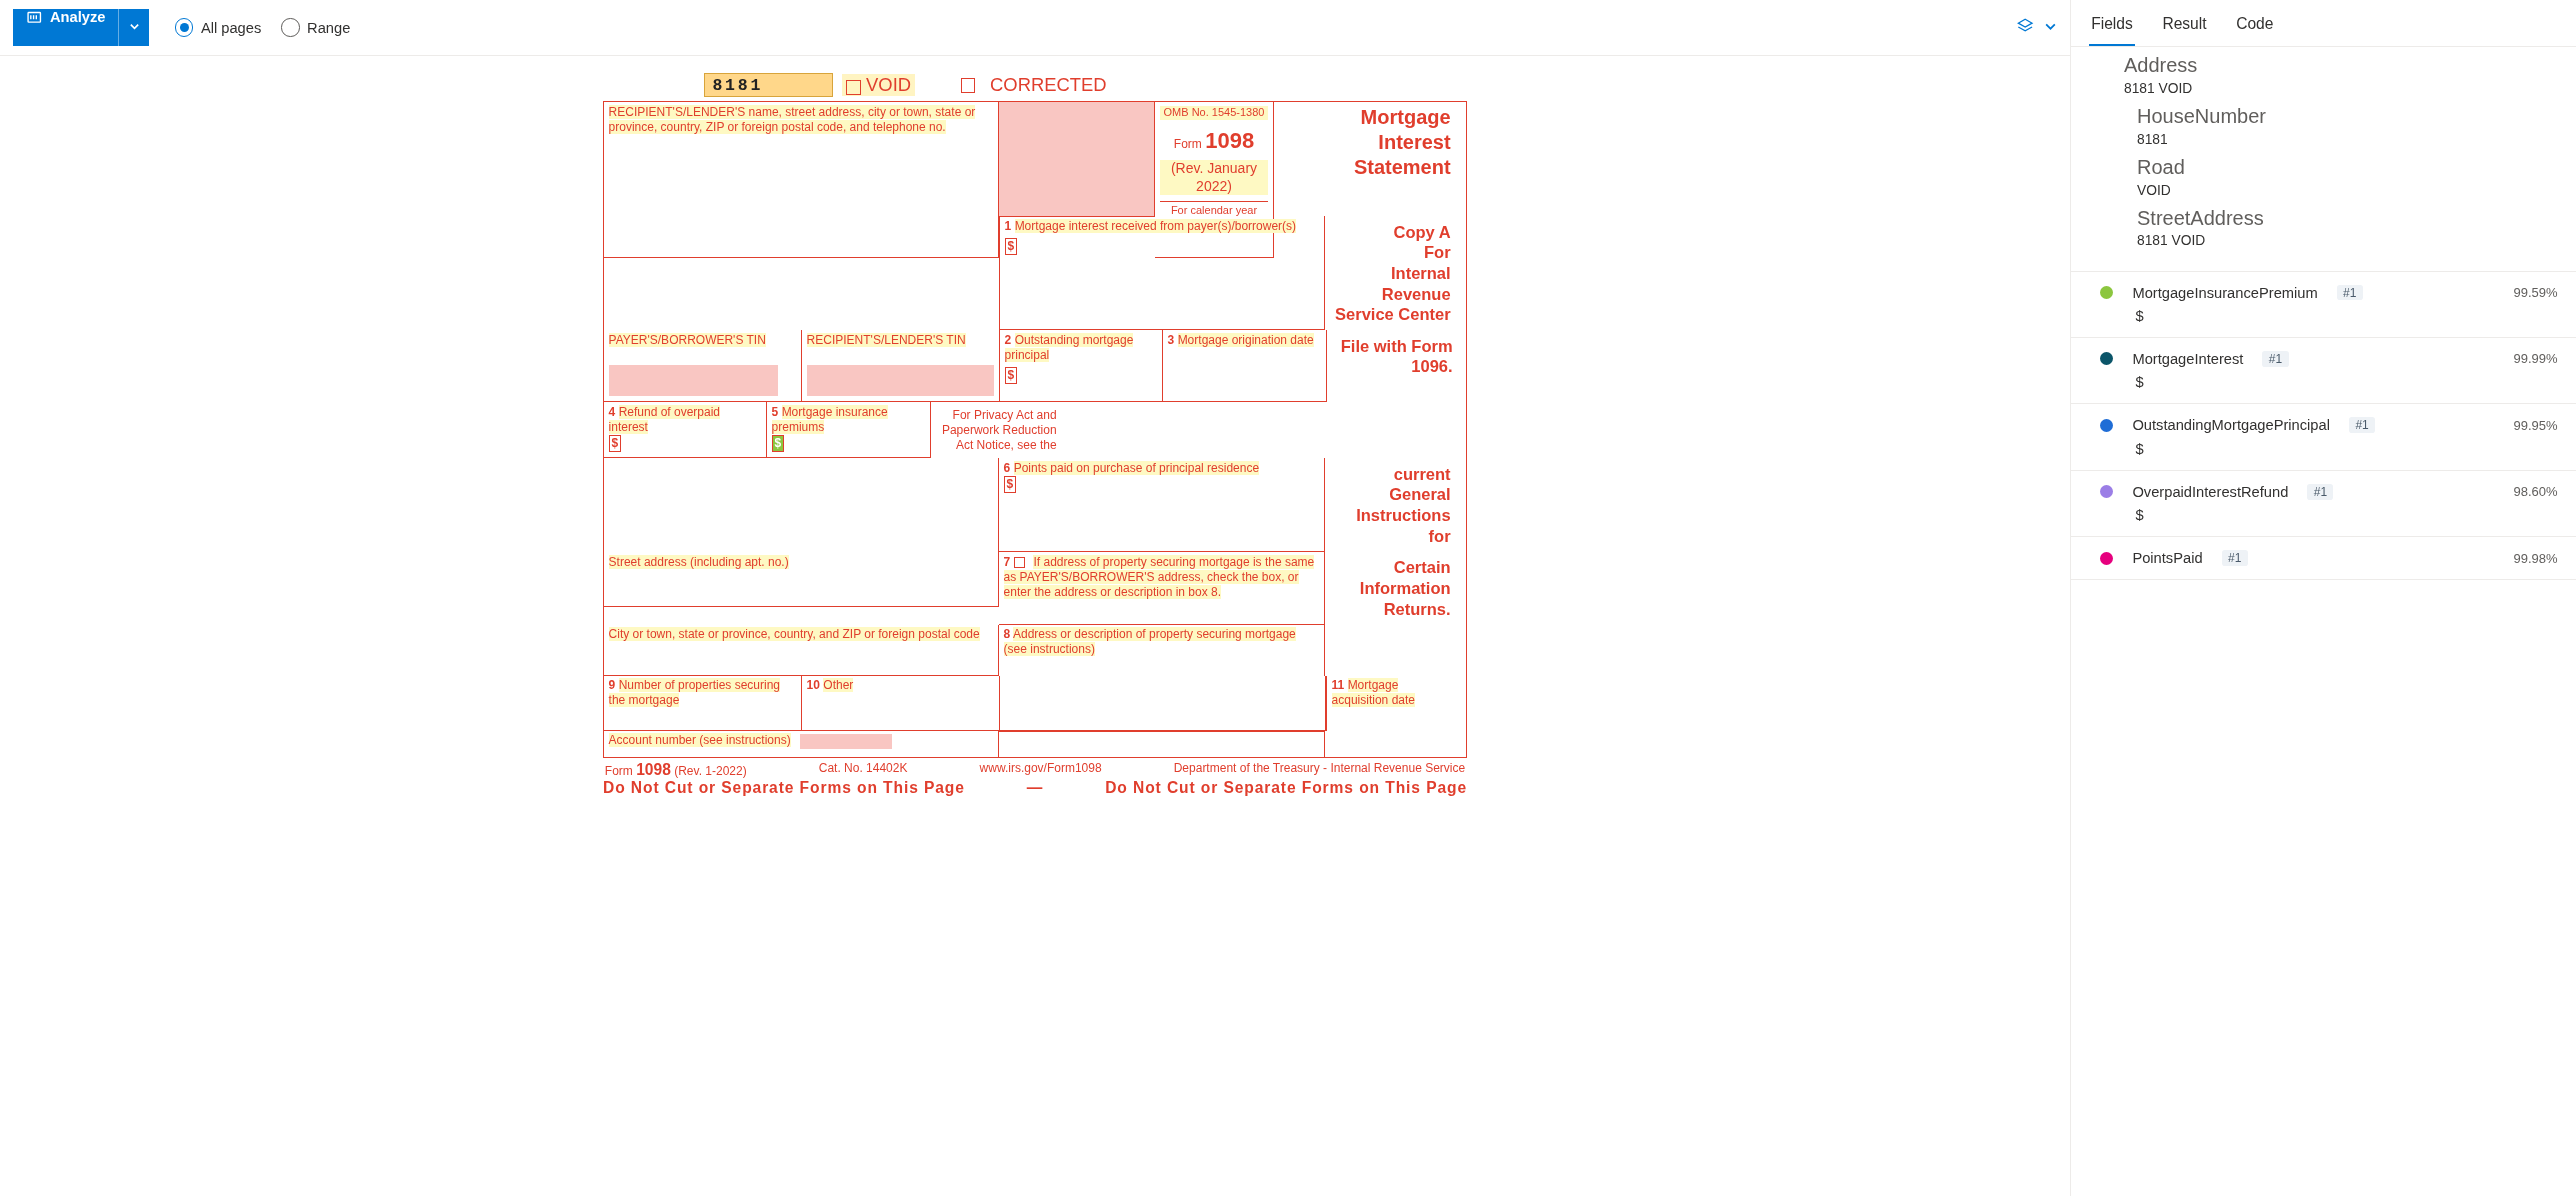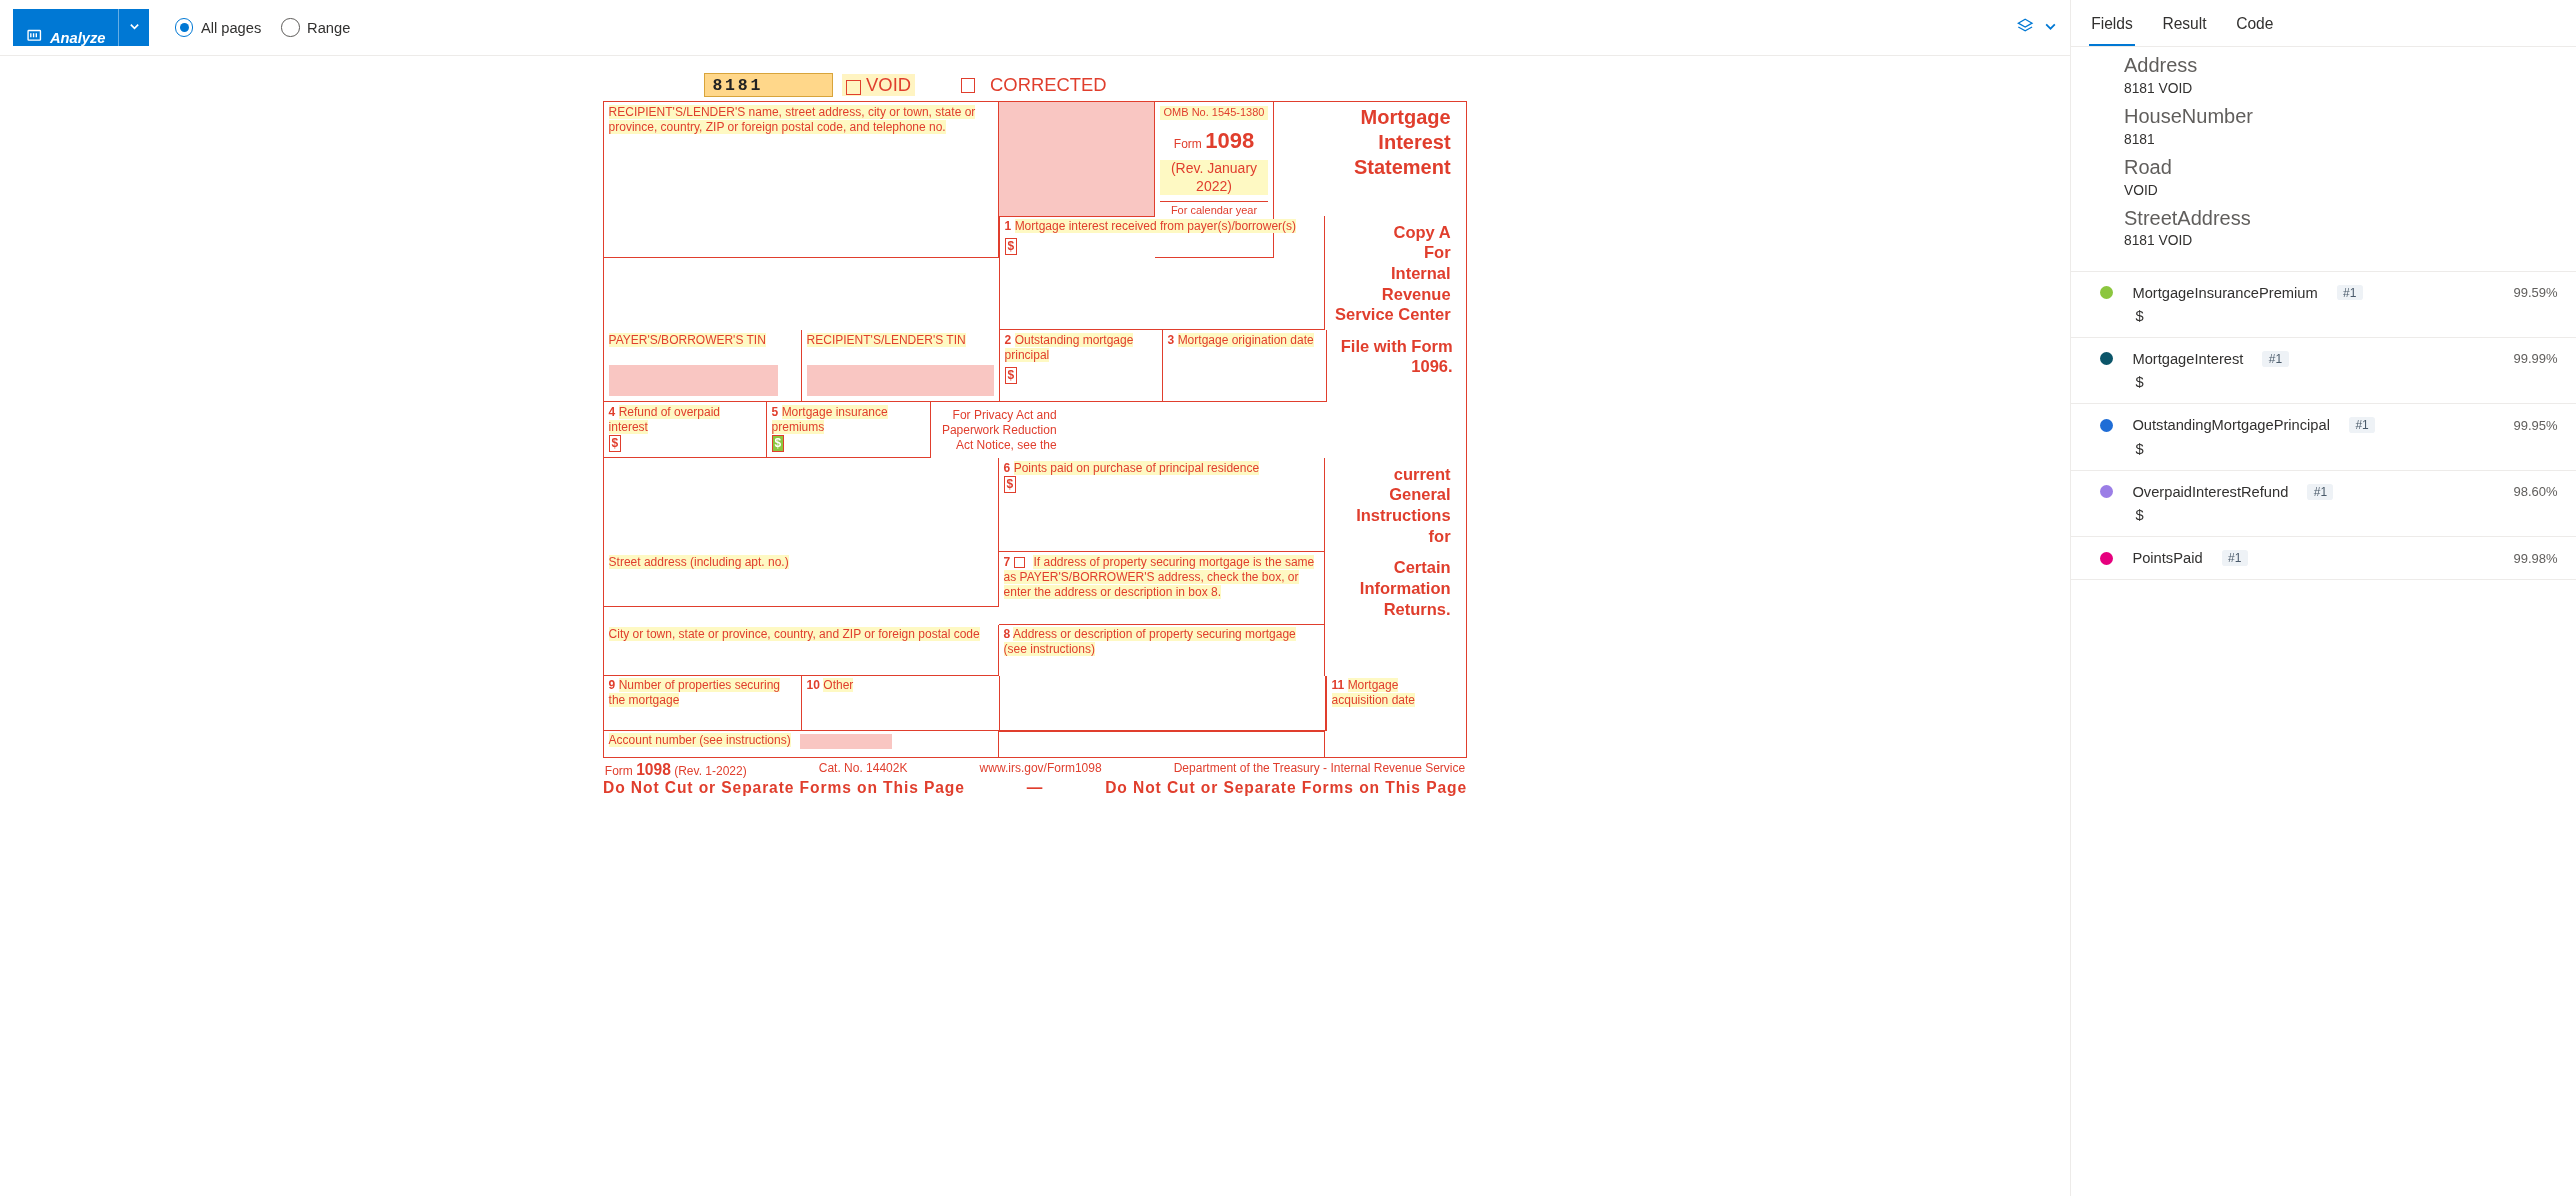--- a/index.html
+++ b/index.html
@@ -4,21 +4,21 @@
 <style>
   * { box-sizing: border-box; margin: 0; padding: 0; }
   body { font-family: "Segoe UI", -apple-system, sans-serif; font-size: 13px; color: #323130; overflow: hidden; }
   
   .app { display: flex; height: 100vh; }
   .left-pane { flex: 1; display: flex; flex-direction: column; border-right: 0.9px solid #edebe9; }
   .right-pane { width: 505px; display: flex; flex-direction: column; }
   
   
   .toolbar { display: flex; align-items: center; padding: 9.2px 13px; border-bottom: 0.9px solid #edebe9; gap: 16.5px; }
-  .analyze-btn { display: inline-flex; align-items: flex-end; background: #0078d4; color: #fff; border: none; height: 37px; padding: 0 13px; font-size: 14.7px; font-weight: 600; cursor: pointer; font-style: italic; }
+  .analyze-btn { display: inline-flex; align-items: flex-start; background: #0078d4; color: #fff; border: none; height: 37px; padding: 0 13px; font-size: 14.7px; font-weight: 600; cursor: pointer; }
   .analyze-btn .icon { margin-right: 7.4px; }
   .analyze-split { display: inline-flex; align-items: center; justify-content: center; background: #0078d4; color: #fff; border: none; border-left: 0.9px solid rgba(255,255,255,0.4); height: 37px; width: 31px; cursor: pointer; }
   .btn-group { display: inline-flex; }
   
   .radio-group { display: flex; align-items: center; gap: 20px; margin-left: 9.2px; }
   .radio-item { display: flex; align-items: center; gap: 7.4px; font-size: 14.7px; cursor: pointer; }
   .radio-circle { width: 18.4px; height: 18.4px; border-radius: 50%; border: 1.8px solid #605e5c; display: inline-flex; align-items: center; justify-content: center; }
   .radio-circle.checked { border-color: #0078d4; }
   .radio-circle.checked::after { content: ""; width: 9.2px; height: 9.2px; border-radius: 50%; background: #0078d4; }
   
@@ -58,21 +58,21 @@
   
   
   .tabs { display: flex; gap: 26px; padding: 9.2px 18.4px 0; border-bottom: 0.9px solid #edebe9; font-size: 15.6px; }
   .tab { padding: 5.5px 1.8px 11px; cursor: pointer; color: #323130; border-bottom: 2.8px solid transparent; }
   .tab.active { border-bottom-color: #0078d4; font-weight: 400; }
   
   .fields-scroll { flex: 1; overflow-y: auto; }
   .address-block { padding: 7.4px 18.4px 13px 53px; border-bottom: 0.9px solid #edebe9; }
   .addr-label { color: #605e5c; font-size: 20px; margin-bottom: 3.7px; }
   .addr-val { font-size: 13.8px; margin-bottom: 9.2px; }
-  .addr-sub { }
+  .addr-sub { margin-left: 13px; }
   
   .field-item { padding: 13px 18.4px 13px 18.4px; border-bottom: 0.9px solid #edebe9; }
   .field-head { display: flex; align-items: center; gap: 19px; }
   .dot { width: 13px; height: 13px; border-radius: 50%; margin-left: 11px; }
   .field-name { font-size: 14.7px; color: #323130; }
   .field-badge { background: #eef2f6; color: #4a5a6a; font-size: 12px; padding: 0.9px 6.4px; border-radius: 2.8px; }
   .field-conf { margin-left: auto; color: #605e5c; font-size: 13px; }
   .field-val { margin-left: 46px; margin-top: 7.4px; font-size: 14.7px; color: #323130; }
 </style>
 </head>

